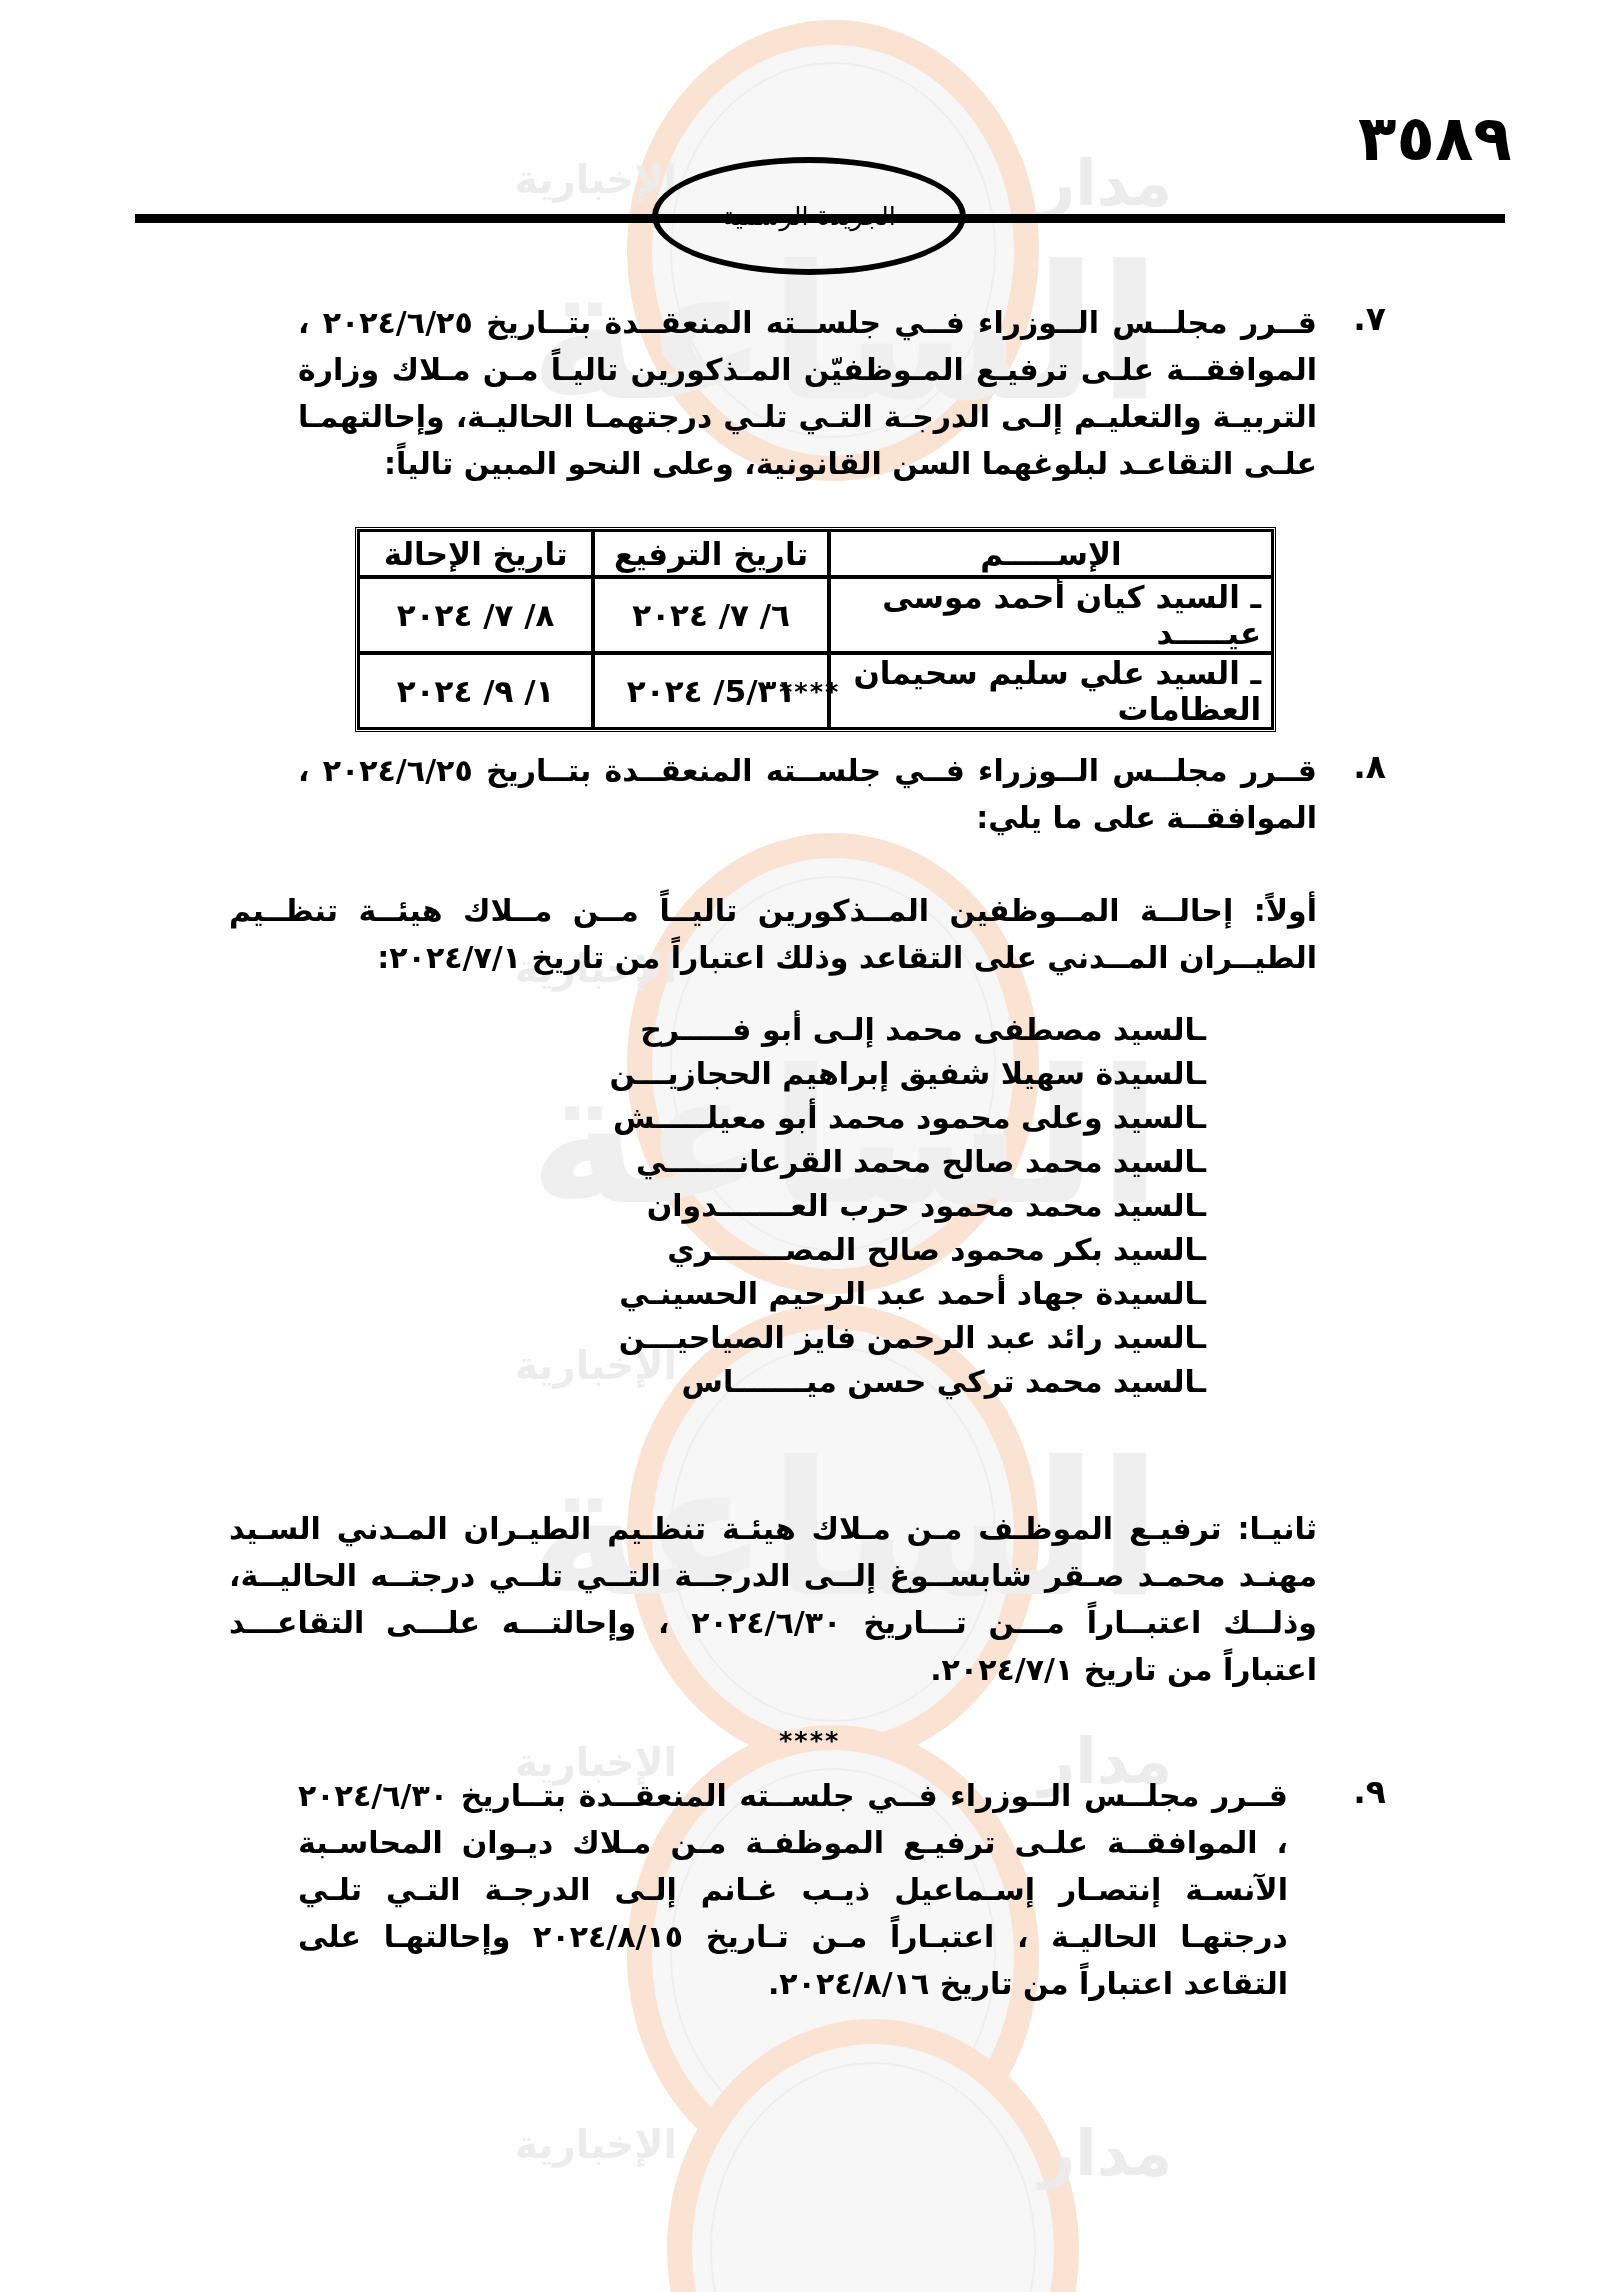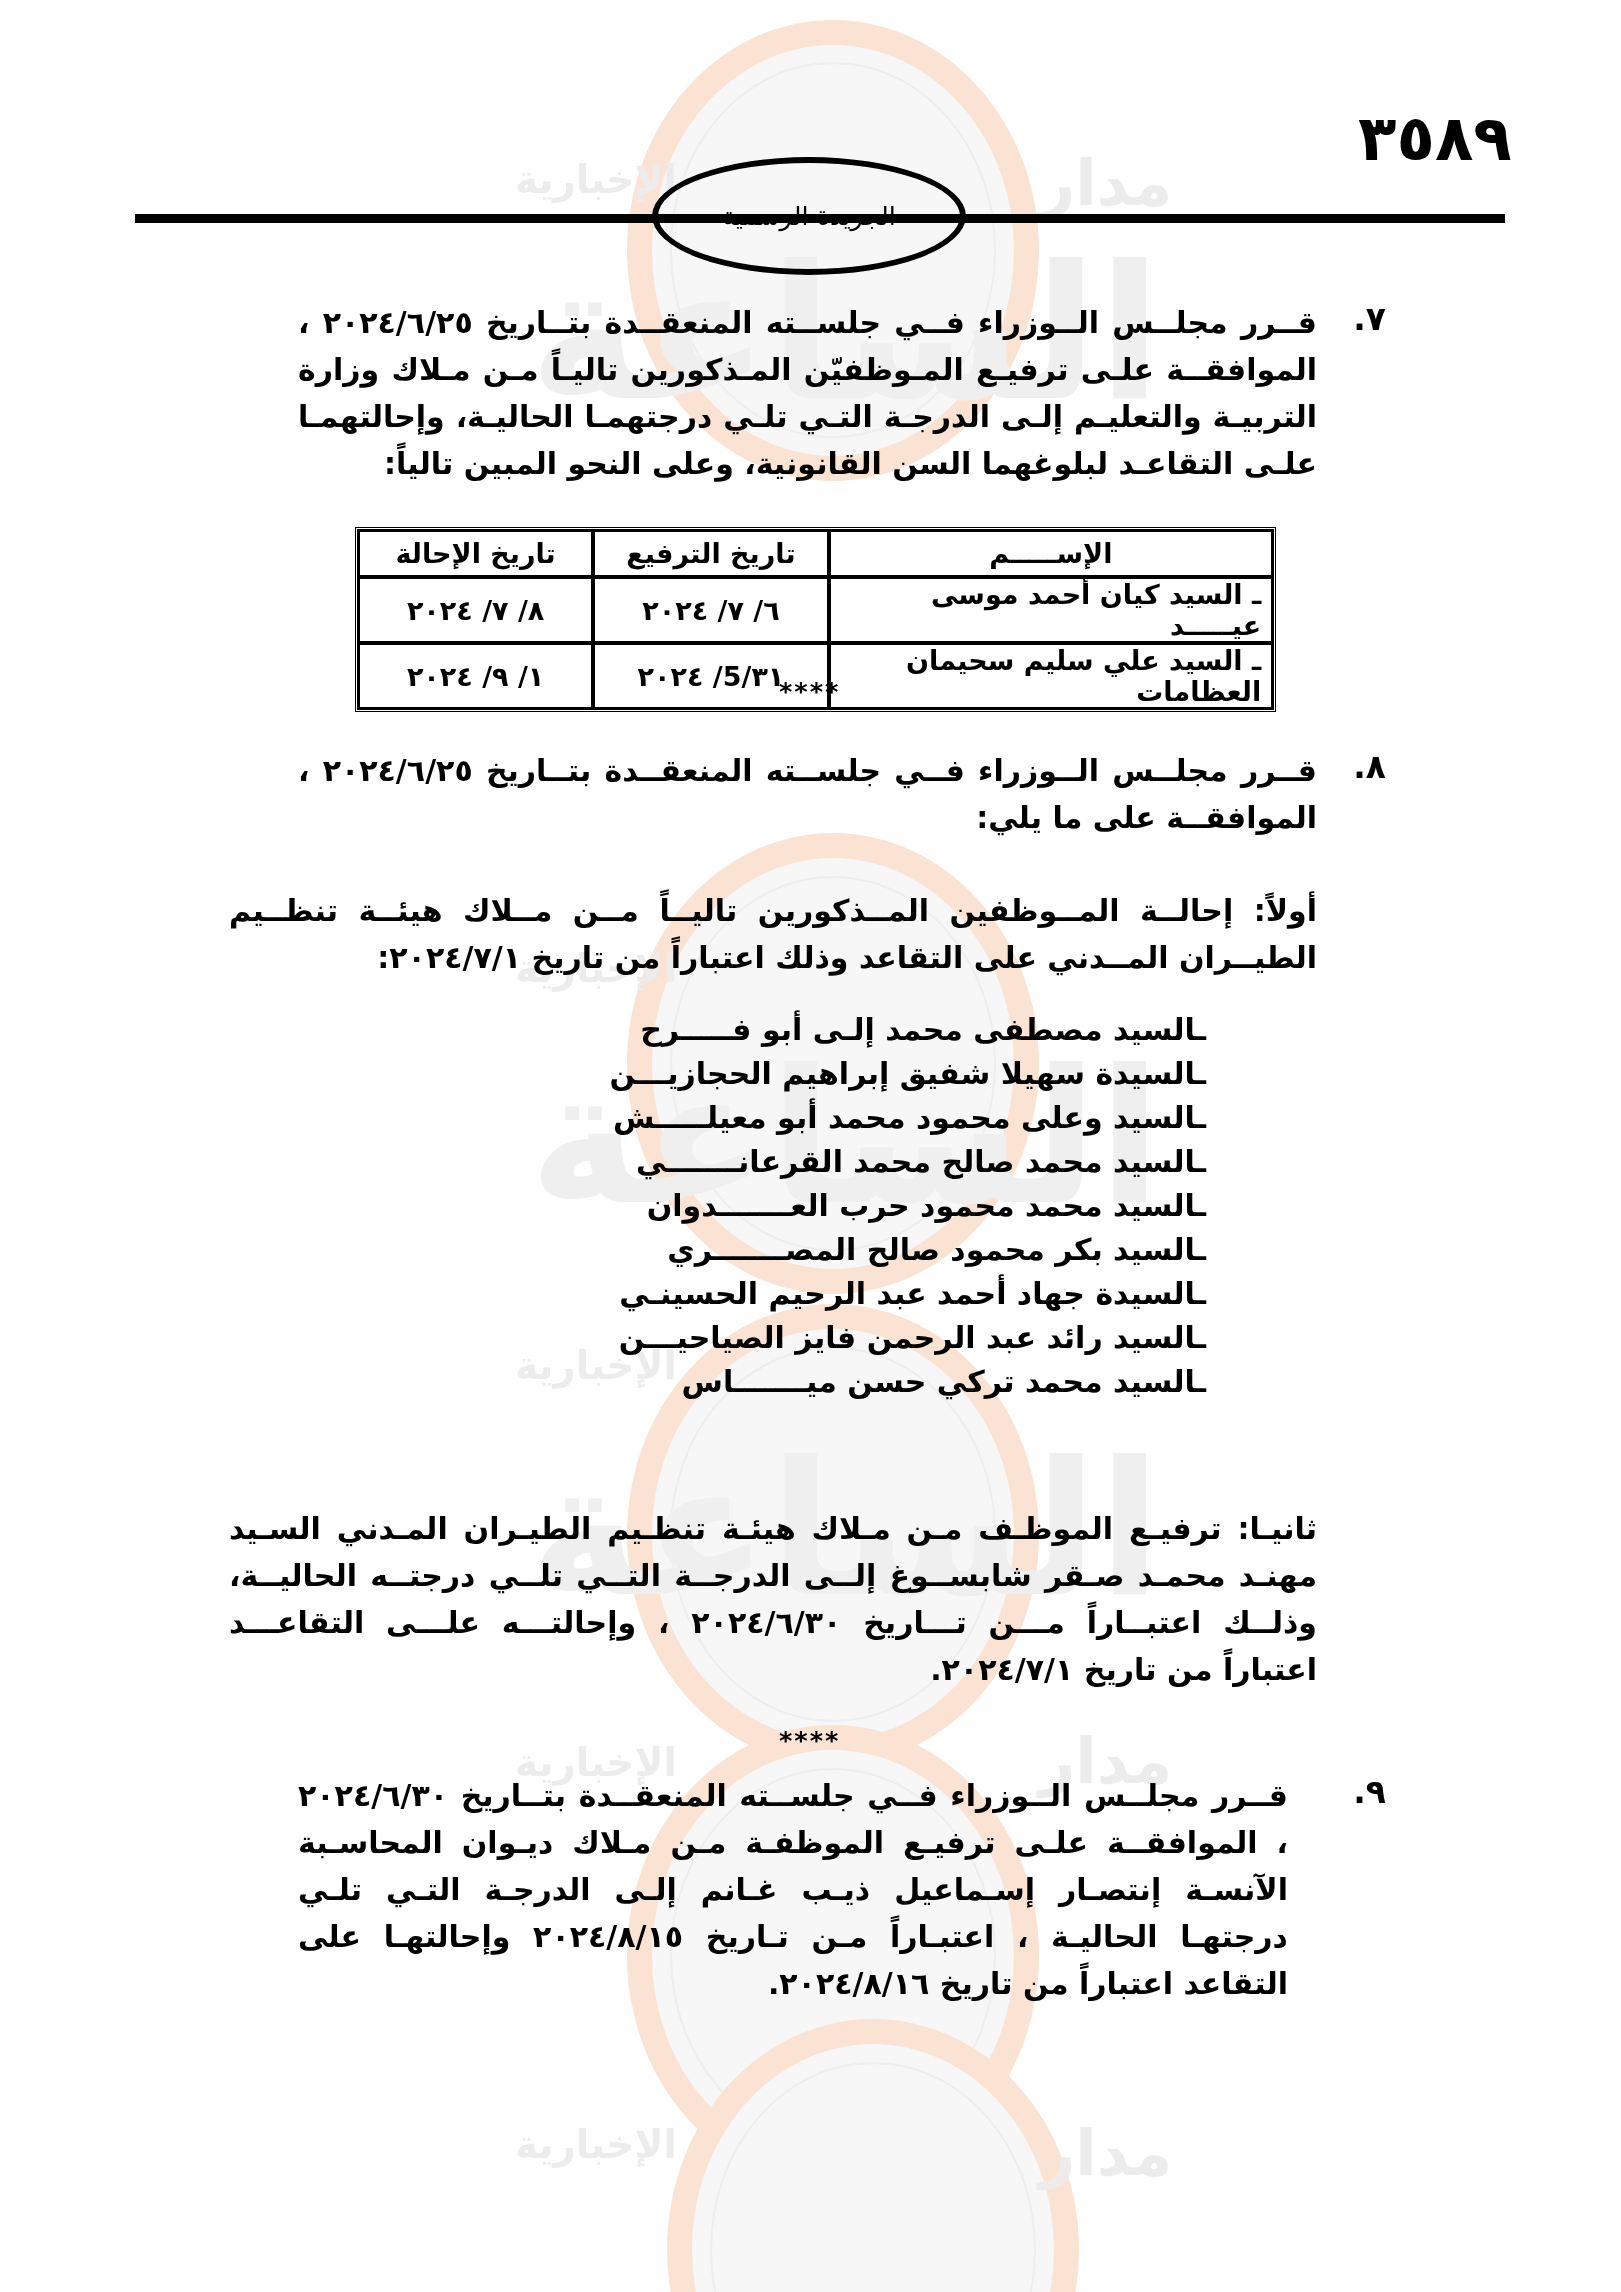--- a/index.html
+++ b/index.html
@@ -21,21 +21,21 @@
                  display:flex; align-items:center; justify-content:center; }
   .header-oval span { font-size:25.5px; font-weight:normal; position:relative; }
 
   .content { position:absolute; z-index:2; direction:rtl; }
   .para { font-size:30px; font-weight:bold; line-height:47px; text-align:justify; text-align-last:right; }
   .item { position:absolute; right:304px; width:1127px; }
   .item .num { position:absolute; right:-69px; top:0; font-size:33px; font-weight:bold; }
 
   table.retire { position:absolute; top:527px; left:355px; width:921px; border-collapse:separate;
                  border-spacing:0; border:3.9px double #000; z-index:2; direction:rtl; }
-  table.retire td, table.retire th { border:2.9px double #000; font-size:27px; font-weight:bold;
+  table.retire td, table.retire th { border:2.9px double #000; font-size:31px; font-weight:bold;
                  height:43px; padding:0 9.8px; }
   table.retire th { text-align:center; }
   table.retire td.name { text-align:right; width:431px; }
   table.retire td.date { text-align:center; width:216px; }
 
   .stars { position:absolute; font-size:25.5px; font-weight:bold; letter-spacing:2px; z-index:2; }
 
   .names-list { position:absolute; top:1008px; right:415px; z-index:2; list-style:none; margin:0; padding:0; }
   .names-list li { font-size:30px; font-weight:bold; line-height:44px; text-align:right; }
 </style>

